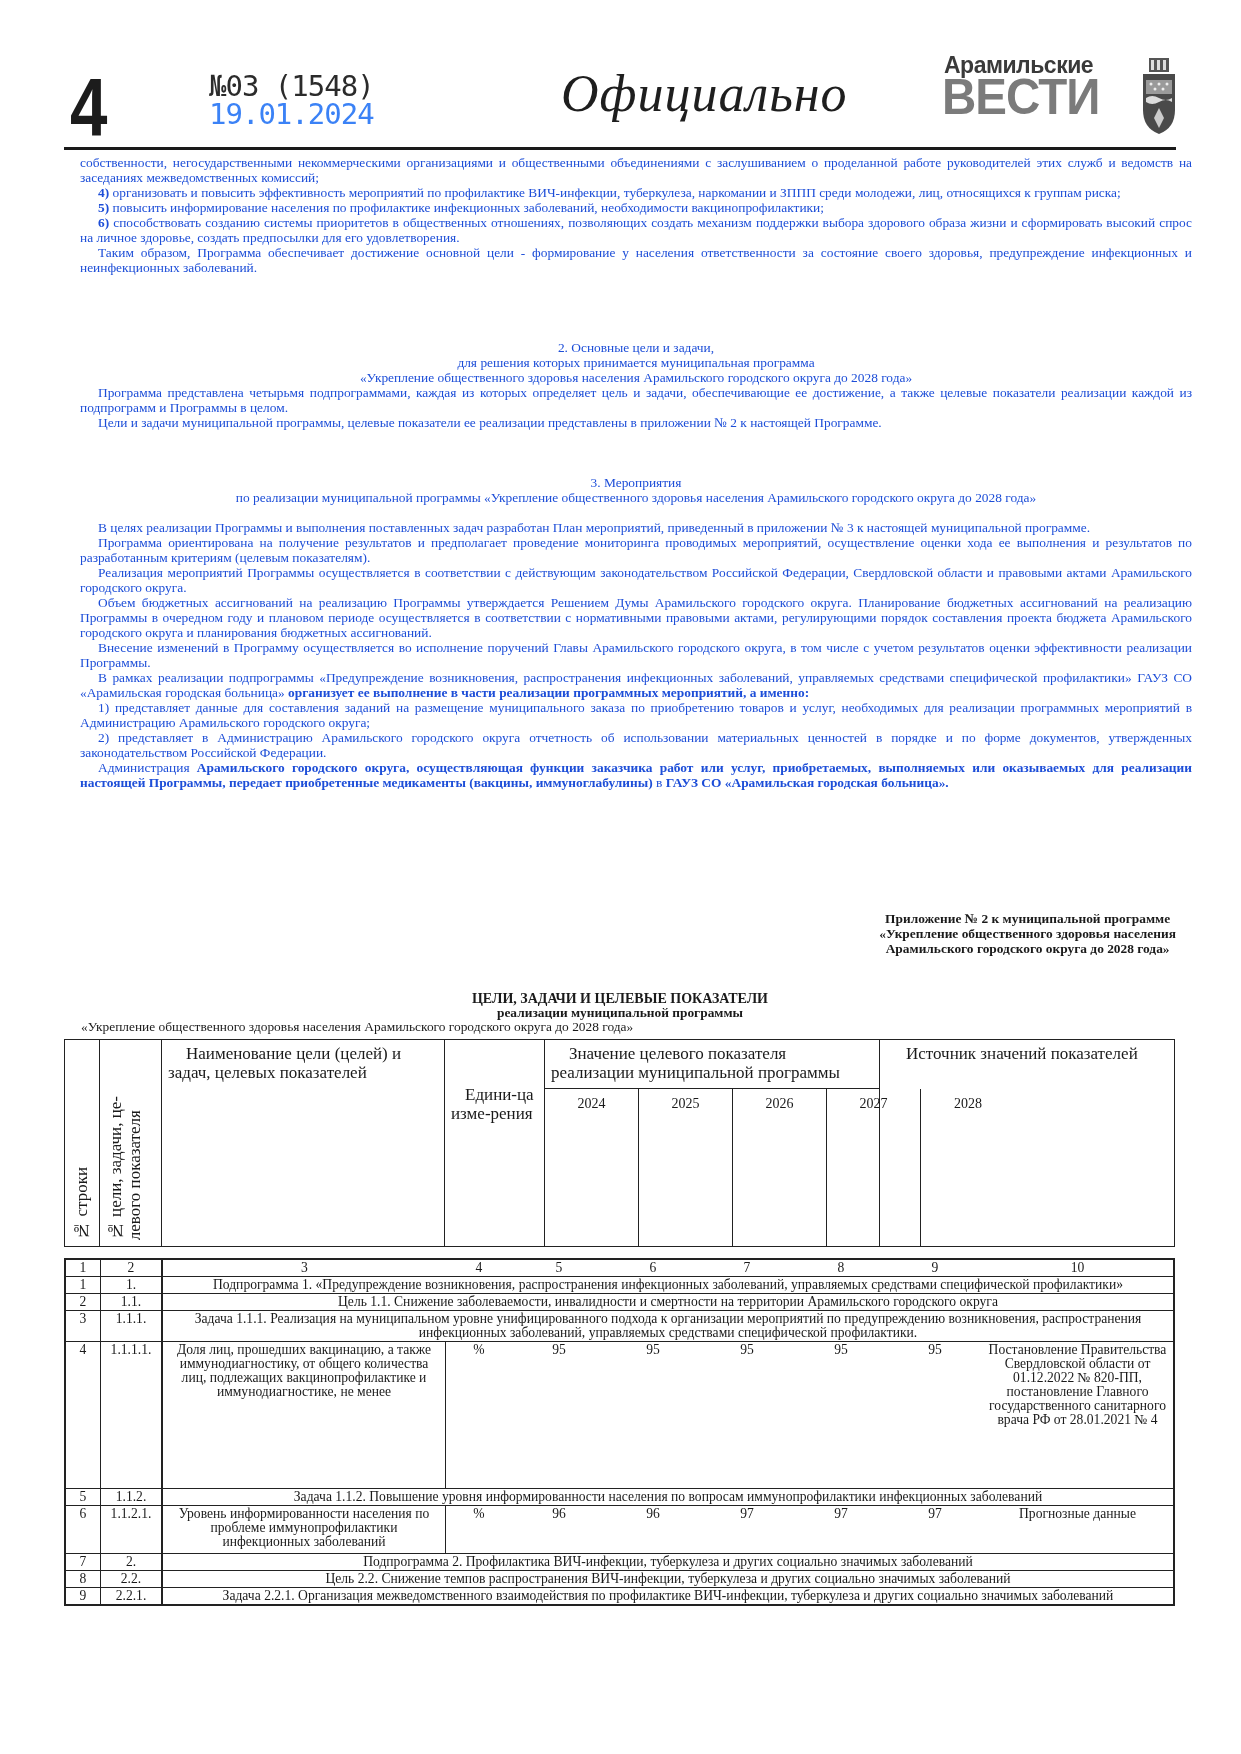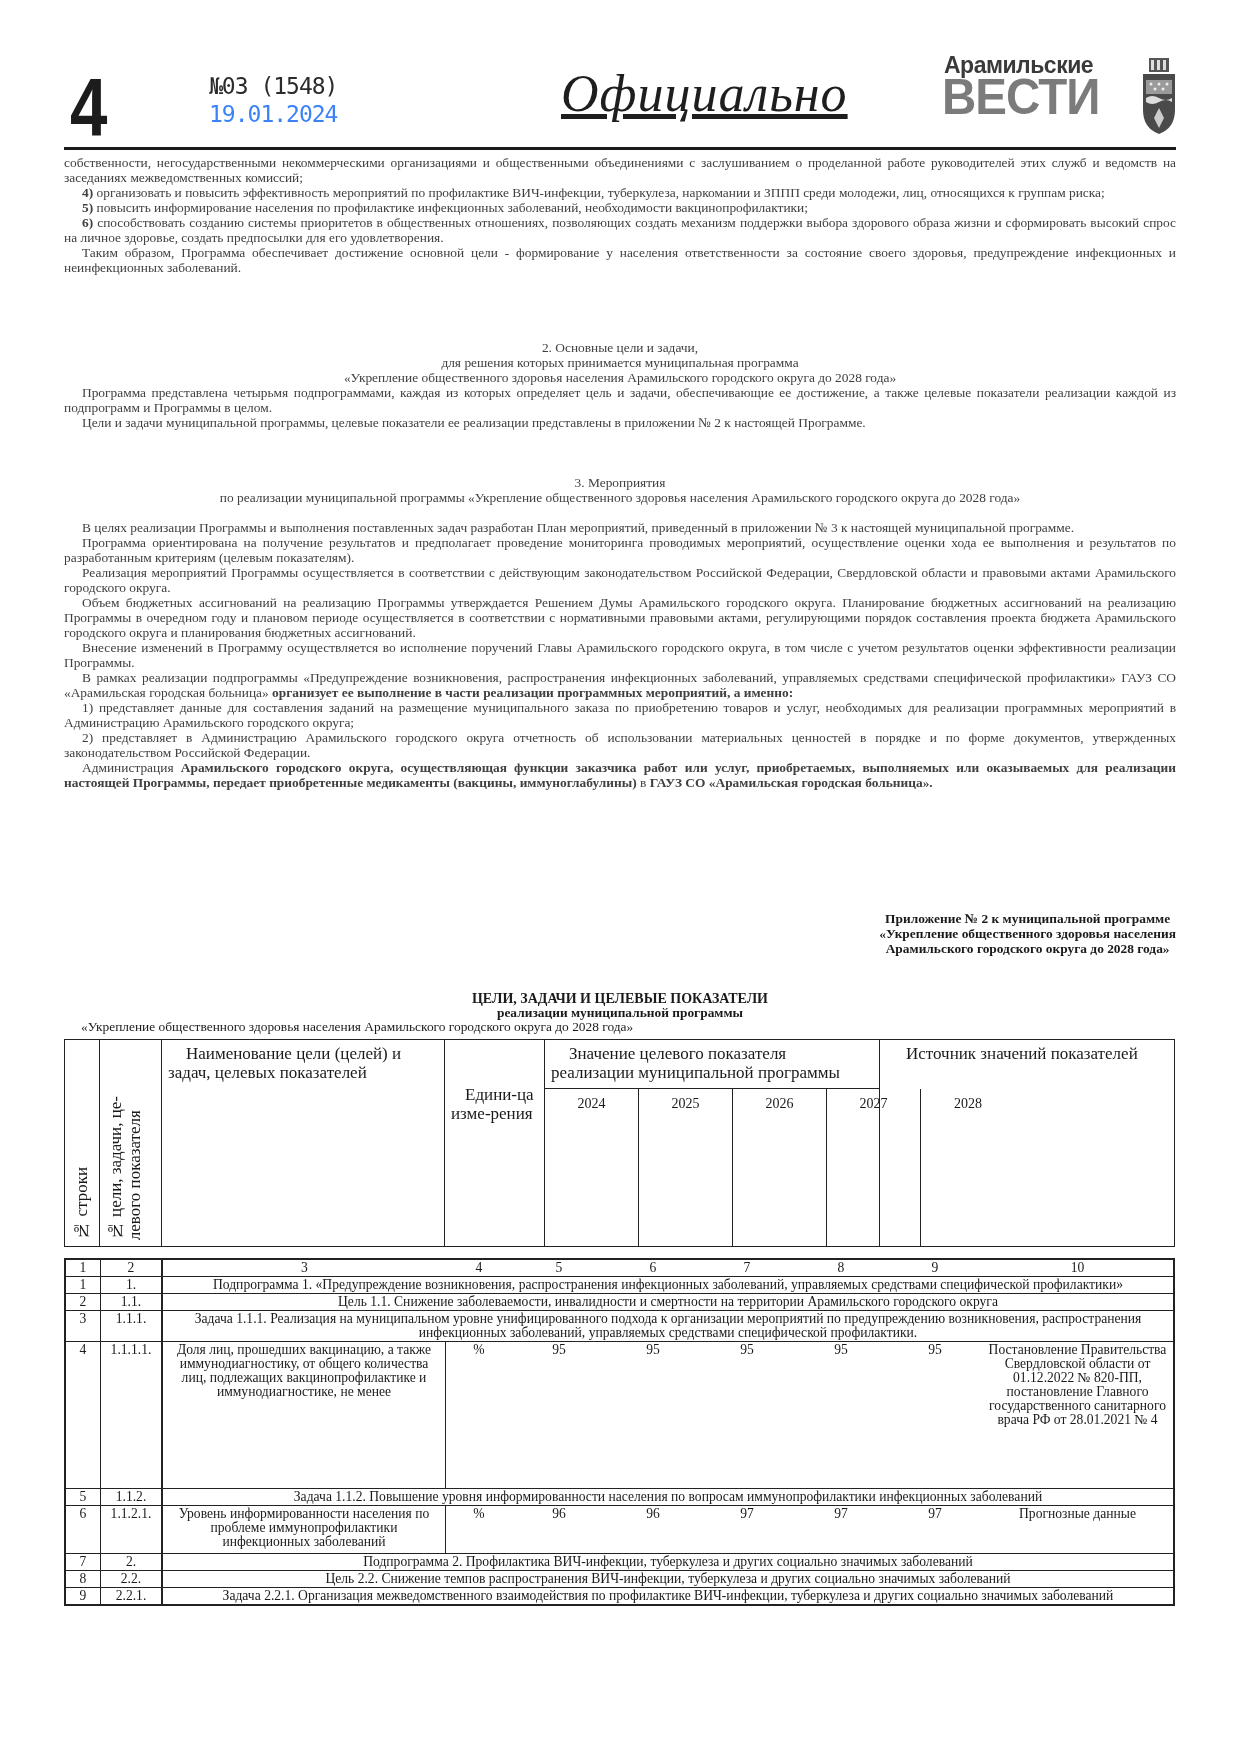--- a/index.html
+++ b/index.html
@@ -4,35 +4,35 @@
 <style>
   html, body { margin: 0; padding: 0; background: #ffffff; }
   body { width: 1241px; height: 1754px; position: relative; overflow: hidden;
          font-family: "Liberation Serif", "DejaVu Serif", serif; color: #1a1a1a; }
 
   
   .masthead { position: absolute; left: 64px; top: 0; width: 1112px; height: 150px; }
   .page-num { position: absolute; left: 6px; top: 66px; font-family: "Liberation Sans", sans-serif;
               font-weight: bold; font-size: 82px; line-height: 1; color: #1c1c1c; transform: scaleX(0.82); transform-origin: left top; }
   .issue { position: absolute; left: 145px; top: 72px; font-family: "DejaVu Sans Mono", "Liberation Mono", monospace;
-           font-size: 23px; line-height: 28px; color: #2b2b2b; letter-spacing: -1px; }
+           font-size: 29px; line-height: 28px; color: #2b2b2b; letter-spacing: -1px; }
   .issue .date { color: #3b82f6; }
   .section-title { position: absolute; left: 497px; top: 68px; font-family: "Liberation Serif", serif;
-                   font-style: italic; font-size: 52px; line-height: 1; color: #1e1e1e; letter-spacing: 1px; text-decoration: underline; }
+                   font-style: italic; font-size: 52px; line-height: 1; color: #1e1e1e; letter-spacing: 1px; }
   .brand { position: absolute; left: 880px; top: 52px; width: 230px; height: 72px; }
   .brand .top { position: absolute; left: 0; top: 0; font-family: "Liberation Sans", sans-serif; font-weight: bold;
                 font-size: 23px; color: #3a3a3a; letter-spacing: -0.5px; }
   .brand .big { position: absolute; left: -2px; top: 20px; font-family: "Liberation Sans", sans-serif; font-weight: bold;
                 font-size: 50px; line-height: 1; color: #7b7b7b; letter-spacing: -1px; transform: scaleX(0.95); transform-origin: left top; }
   .crest { position: absolute; left: 1140px; top: 58px; width: 38px; height: 76px; }
   .masthead-rule { position: absolute; left: 64px; top: 147px; width: 1112px; height: 3px; background: #1a1a1a; }
 
   
-  .text-block { position: absolute; left: 64px; width: 1112px; font-size: 13.4px; line-height: 15px;
-                text-align: justify; font-family: "Liberation Serif", serif; color: #404040; }
+  .text-block { position: absolute; left: 80px; width: 1112px; font-size: 13.4px; line-height: 15px;
+                text-align: justify; font-family: "Liberation Serif", serif; color: #1d4ed8; }
   .text-block p { margin: 0; text-indent: 18px; }
   .text-block p.noindent { text-indent: 0; }
   .text-block .center { text-align: center; text-indent: 0; }
   .text-block b { font-weight: bold; }
 
   .appendix-note { position: absolute; right: 65px; top: 911px; text-align: center; font-weight: bold;
                    font-size: 13.4px; line-height: 15px; }
 
   .table-title { position: absolute; left: 64px; width: 1112px; top: 992px; font-size: 13.4px; line-height: 14px; }
   .table-title .t1 { text-align: center; font-weight: bold; font-size: 14px; }

